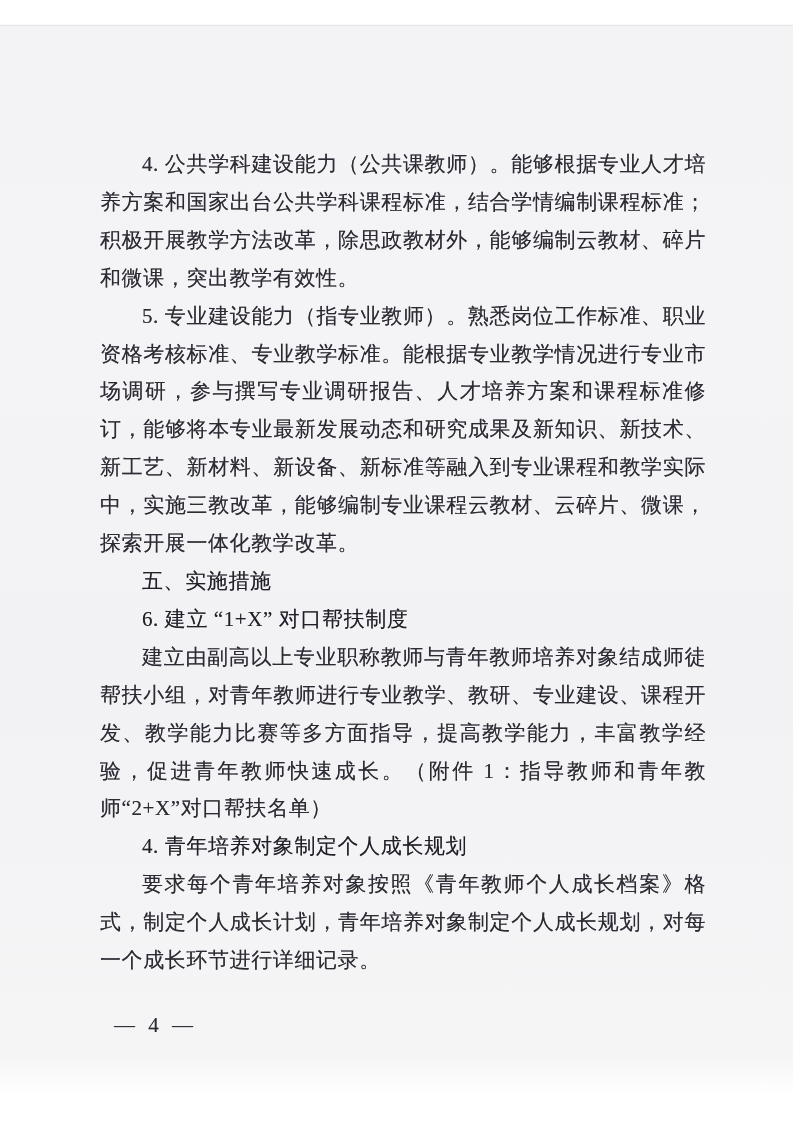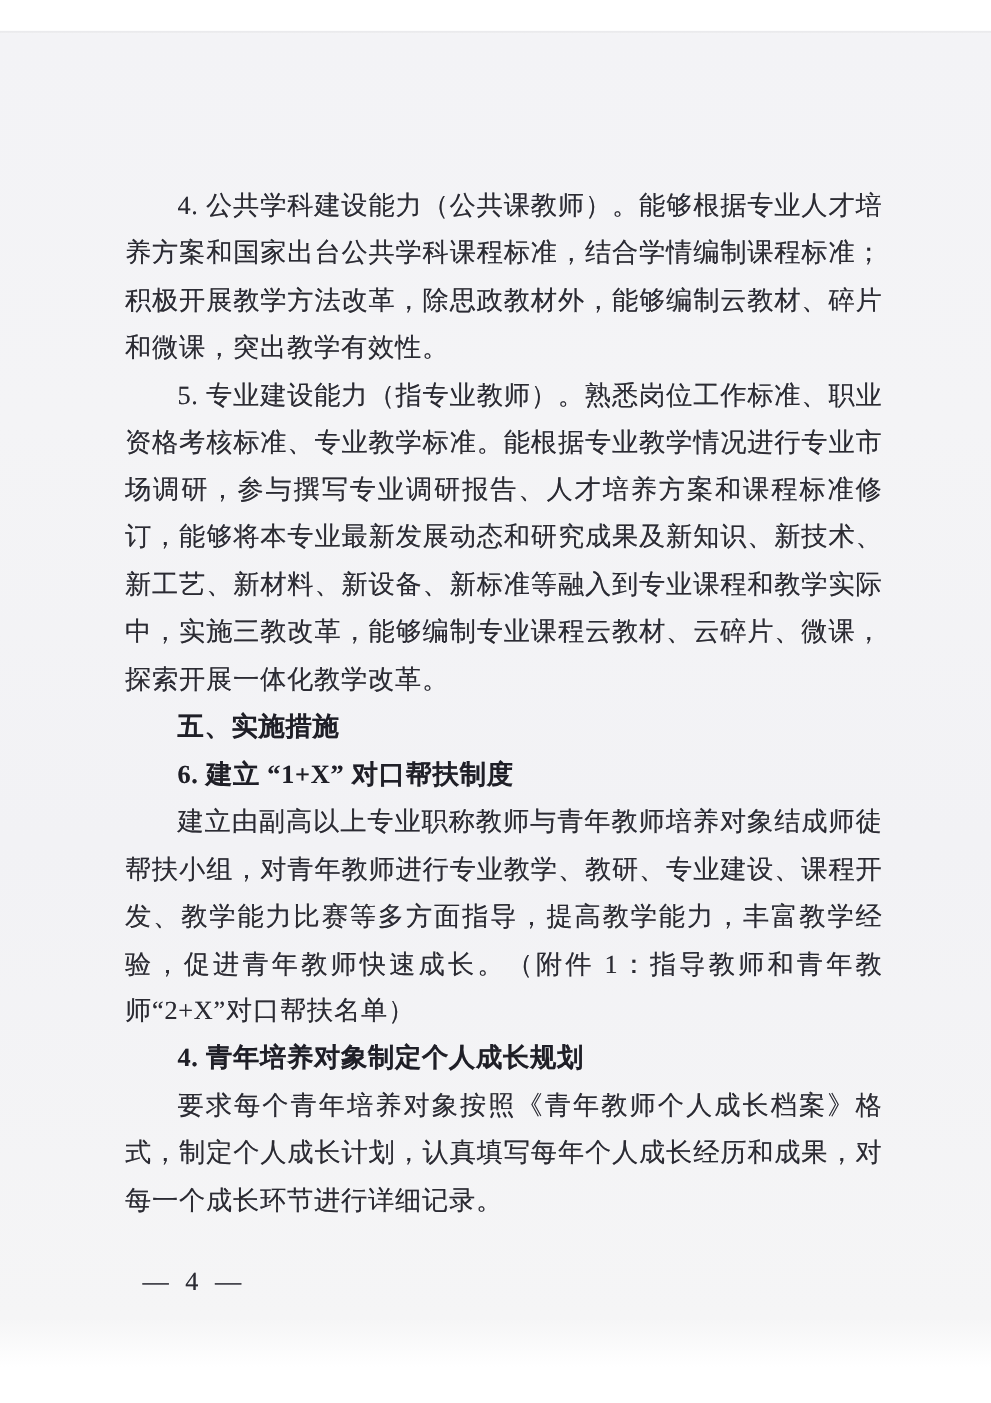--- a/index.html
+++ b/index.html
@@ -45,21 +45,21 @@
     letter-spacing: 0.6px;
     text-align: justify;
     text-shadow: 0 0 0.5px rgba(43, 43, 53, 0.55);
   }
   .content p {
     margin: 0;
     text-indent: 2em;
   }
   .section-heading,
   .sub-heading {
-    font-weight: bold;
+    font-weight: normal;
     color: #1f1f27;
   }
   .page-number {
     position: absolute;
     left: 114px;
     top: 1013px;
     color: #2b2b33;
     font-size: 21px;
     letter-spacing: 4px;
     text-shadow: 0 0 0.5px rgba(43, 43, 53, 0.5);
@@ -71,17 +71,17 @@
 <div class="scan-page">
   <div class="scan-edge-top"></div>
 
   <div class="content">
     <p class="body-para">4. 公共学科建设能力（公共课教师）。能够根据专业人才培养方案和国家出台公共学科课程标准，结合学情编制课程标准；积极开展教学方法改革，除思政教材外，能够编制云教材、碎片和微课，突出教学有效性。</p>
     <p class="body-para">5. 专业建设能力（指专业教师）。熟悉岗位工作标准、职业资格考核标准、专业教学标准。能根据专业教学情况进行专业市场调研，参与撰写专业调研报告、人才培养方案和课程标准修订，能够将本专业最新发展动态和研究成果及新知识、新技术、新工艺、新材料、新设备、新标准等融入到专业课程和教学实际中，实施三教改革，能够编制专业课程云教材、云碎片、微课，探索开展一体化教学改革。</p>
     <p class="section-heading">五、实施措施</p>
     <p class="sub-heading">6. 建立 “1+X” 对口帮扶制度</p>
     <p class="body-para">建立由副高以上专业职称教师与青年教师培养对象结成师徒帮扶小组，对青年教师进行专业教学、教研、专业建设、课程开发、教学能力比赛等多方面指导，提高教学能力，丰富教学经验，促进青年教师快速成长。（附件 1：指导教师和青年教师“2+X”对口帮扶名单）</p>
     <p class="sub-heading">4. 青年培养对象制定个人成长规划</p>
-    <p class="body-para">要求每个青年培养对象按照《青年教师个人成长档案》格式，制定个人成长计划，认真填写每年个人成长经历和成果，对每一个成长环节进行详细记录。</p>
+    <p class="body-para">要求每个青年培养对象按照《青年教师个人成长档案》格式，制定个人成长计划，青年培养对象制定个人成长规划，对每一个成长环节进行详细记录。</p>
   </div>
 
   <div class="page-number">— 4 —</div>
 </div>
 
 </body></html>

